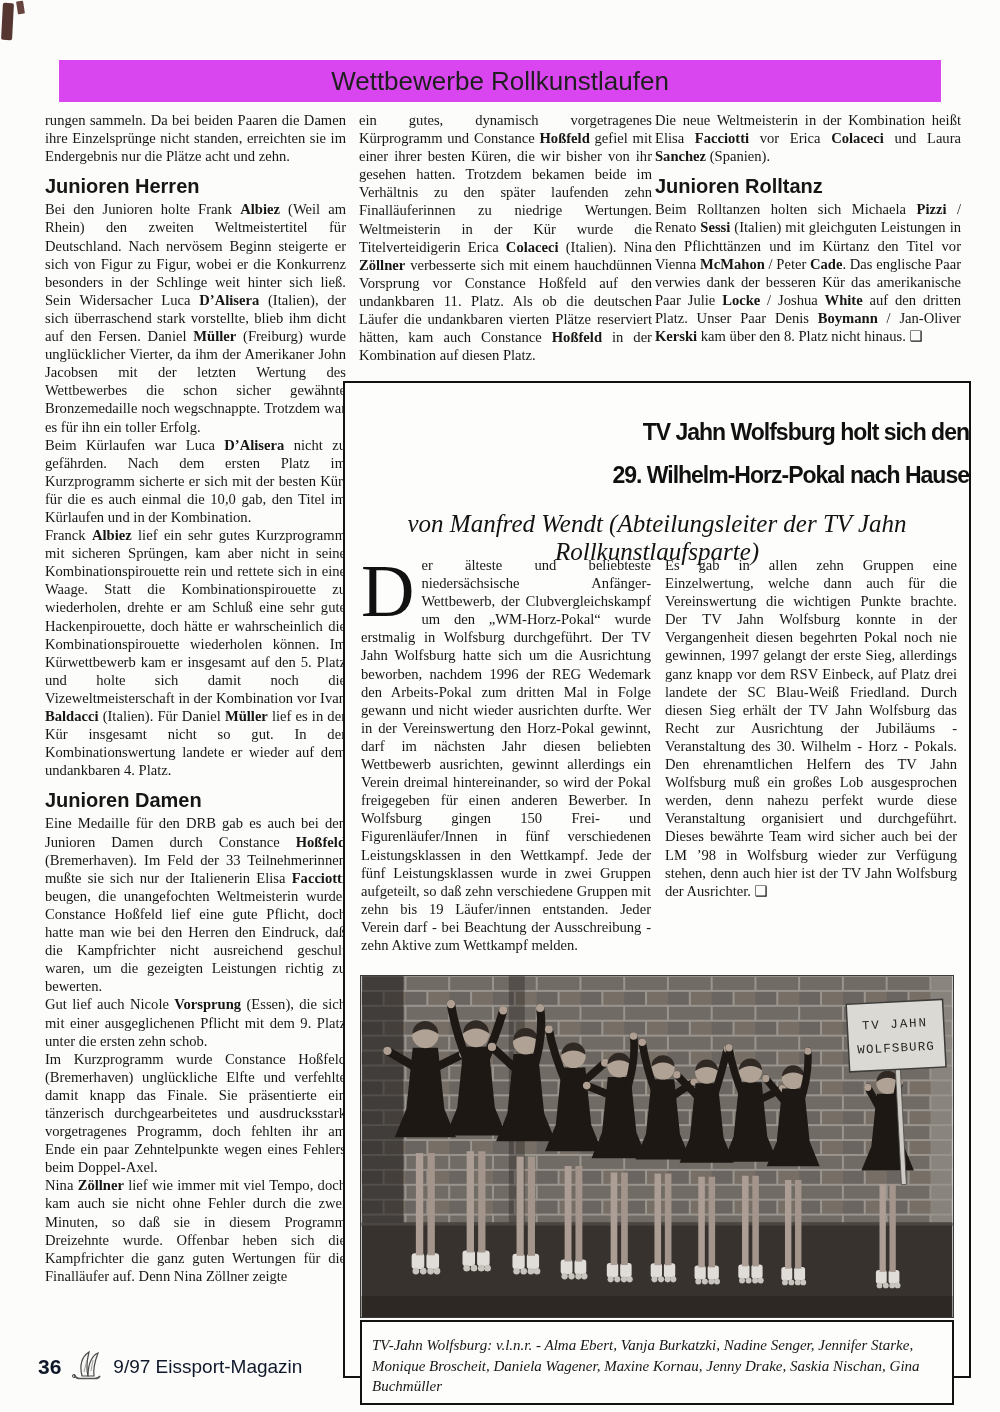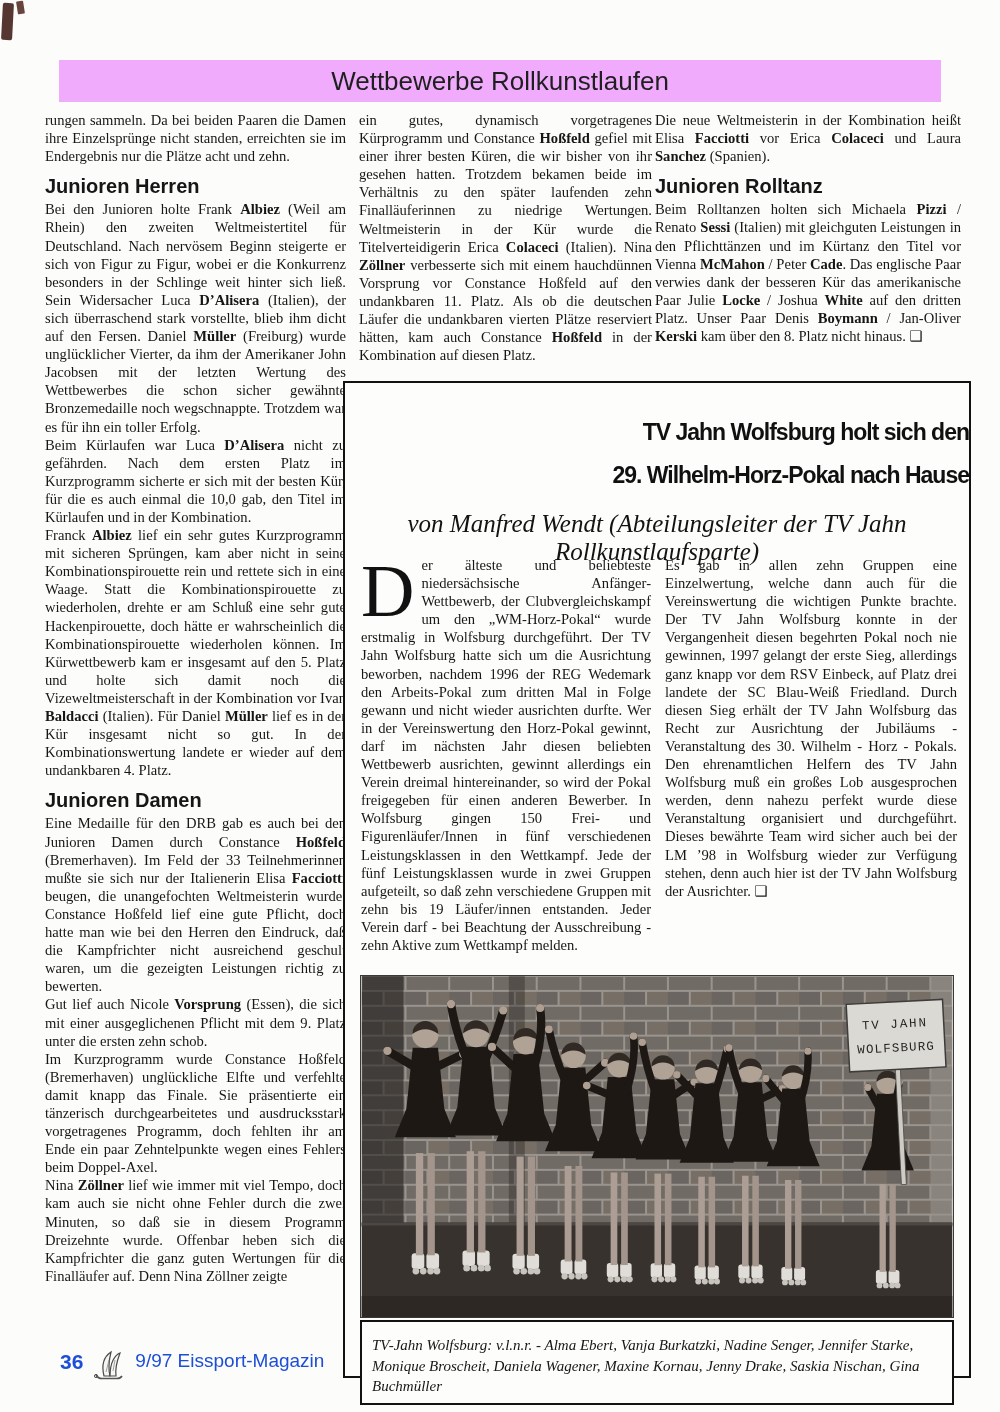--- a/index.html
+++ b/index.html
@@ -1,18 +1,18 @@
 <!DOCTYPE html>
 <html lang="de"><head>
 <meta charset="utf-8">
 <style>
   html,body{margin:0;padding:0;}
   body{width:1000px;height:1412px;position:relative;background:#fcfcfa;overflow:hidden;
        font-family:"Liberation Serif",serif;color:#161616;}
-  .banner{position:absolute;left:59px;top:60px;width:882px;height:42px;background:#f0abfc;
+  .banner{position:absolute;left:59px;top:60px;width:882px;height:42px;background:#d946ef;
           font-family:"Liberation Sans",sans-serif;font-size:26px;line-height:42px;
           text-align:center;color:#1f1f1f;}
   .col{position:absolute;top:111px;font-size:14.6px;line-height:18.1px;text-align:justify;
        overflow:hidden;hyphens:auto;}
   .col p{margin:0;}
   .col h3{font-family:"Liberation Sans",sans-serif;font-size:20px;font-weight:bold;
           margin:12px 0 5px 0;text-align:left;}
   b{font-weight:bold;}
   .artbox{position:absolute;left:343px;top:381px;width:628px;height:997px;
           border:2px solid #121212;background:#fdfdfb;box-sizing:border-box;}
@@ -25,22 +25,22 @@
   .artcol{position:absolute;top:173px;height:414px;font-size:14.6px;line-height:18.1px;
           text-align:justify;overflow:hidden;hyphens:auto;}
   .artcol p{margin:0;}
   .artcol .p2{margin-top:0;}
   .dropcap{float:left;font-size:74px;line-height:58px;padding:6px 7px 0 0;font-family:"Liberation Serif",serif;color:#111;}
   .photo{position:absolute;left:15px;top:592px;width:594px;height:343px;border:1px solid #3a3a3a;box-sizing:border-box;}
   .photo svg{display:block;}
   .caption{position:absolute;left:15px;top:937px;width:594px;box-sizing:border-box;
            border:2px solid #121212;padding:13px 10px 6px 10px;font-style:italic;
            font-size:15px;line-height:20.5px;text-align:left;background:#fdfdfb;}
-  .footer{position:absolute;left:38px;top:1350px;display:flex;align-items:flex-start;gap:9px;
-          font-family:"Liberation Sans",sans-serif;color:#1d4ed8;margin-left:22px;}
+  .footer{position:absolute;left:38px;top:1350px;display:flex;align-items:center;gap:9px;
+          font-family:"Liberation Sans",sans-serif;color:#0f172a;}
   .footer .pageno{font-size:21px;font-weight:bold;}
   .footer .issue{font-size:19px;}
   .mark1{position:absolute;left:2px;top:3px;width:11px;height:37px;background:#44201a;
          transform:rotate(3deg);border-radius:2px;opacity:.9;}
   .mark2{position:absolute;left:17px;top:1px;width:7px;height:13px;background:#4c241c;
          transform:rotate(-9deg);border-radius:1px;opacity:.85;}
 </style>
 </head>
 <body>
 

